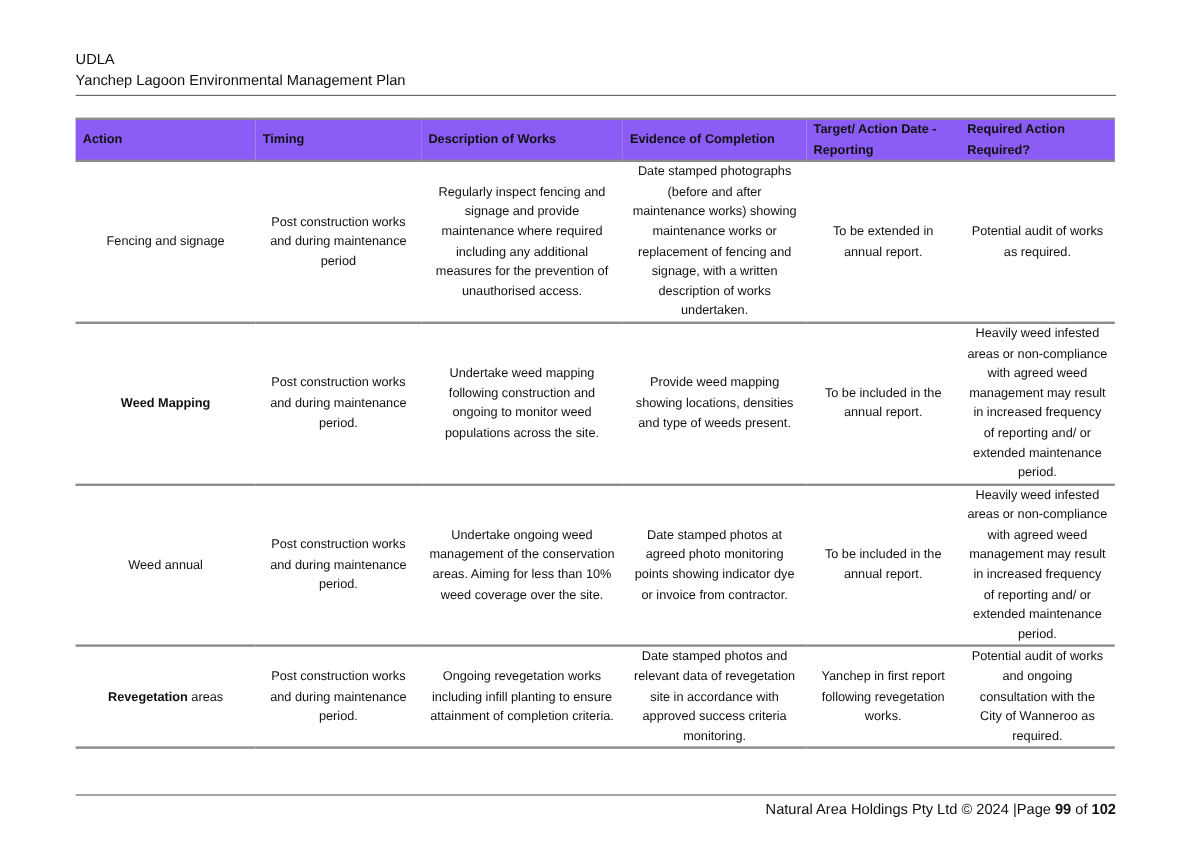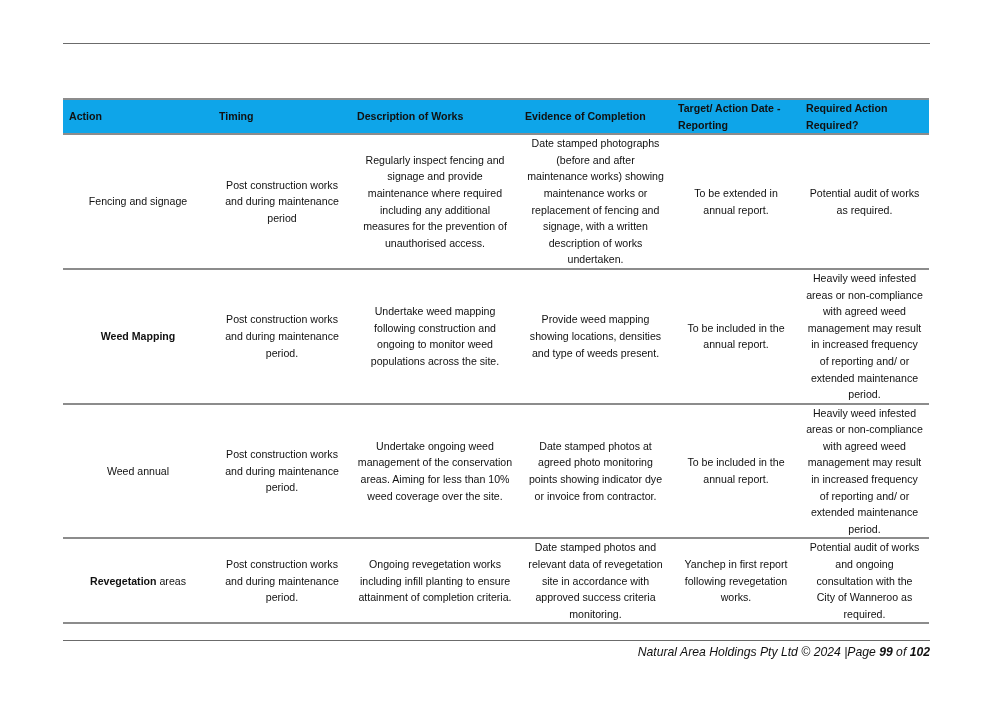--- a/index.html
+++ b/index.html
@@ -21,48 +21,50 @@
     font-size: 10.6px; line-height: 16.6px;
   }
   table.plan-table col.c1 { width: 150px; }
   table.plan-table col.c2 { width: 138px; }
   table.plan-table col.c3 { width: 168px; }
   table.plan-table col.c4 { width: 153px; }
   table.plan-table col.c5 { width: 128px; }
   table.plan-table col.c6 { width: 129px; }
 
   table.plan-table thead tr {
-    background: #0ea5e9;
+    background: #8b5cf6;
     border-top: 2px solid #8c8c8c;
     border-bottom: 2px solid #8c8c8c;
   }
   table.plan-table th {
     text-align: left; font-weight: bold; vertical-align: middle;
     padding: 0 6px; height: 31px;
   }
   table.plan-table tbody tr { border-bottom: 2px solid #8c8c8c; }
   table.plan-table td {
     vertical-align: middle; padding: 0 6px; text-align: center;
   }
   tr.r1 td { height: 132px; }
   tr.r2 td { height: 131px; }
   tr.r3 td { height: 131px; }
   tr.r4 td { height: 81px; }
   .b { font-weight: bold; }
 
   .page-footer {
-    position: absolute; left: 63px; top: 640px; width: 867px;
+    position: absolute; left: 63px; top: 662px; width: 867px;
     border-top: 1px solid #6b6b6b; padding-top: 2px;
-    text-align: right; font-size: 12.2px; line-height: 18px; font-style: italic;
+    text-align: right; font-size: 12.2px; line-height: 18px;
   }
 </style>
 </head>
 <body>
 
 <div class="page-header">
+  <div class="org">UDLA</div>
+  <div class="plan">Yanchep Lagoon Environmental Management Plan</div>
 </div>
 
 <table class="plan-table">
   <colgroup>
     <col class="c1">
       <col class="c2">
       <col class="c3">
       <col class="c4">
       <col class="c5">
       <col class="c6">

